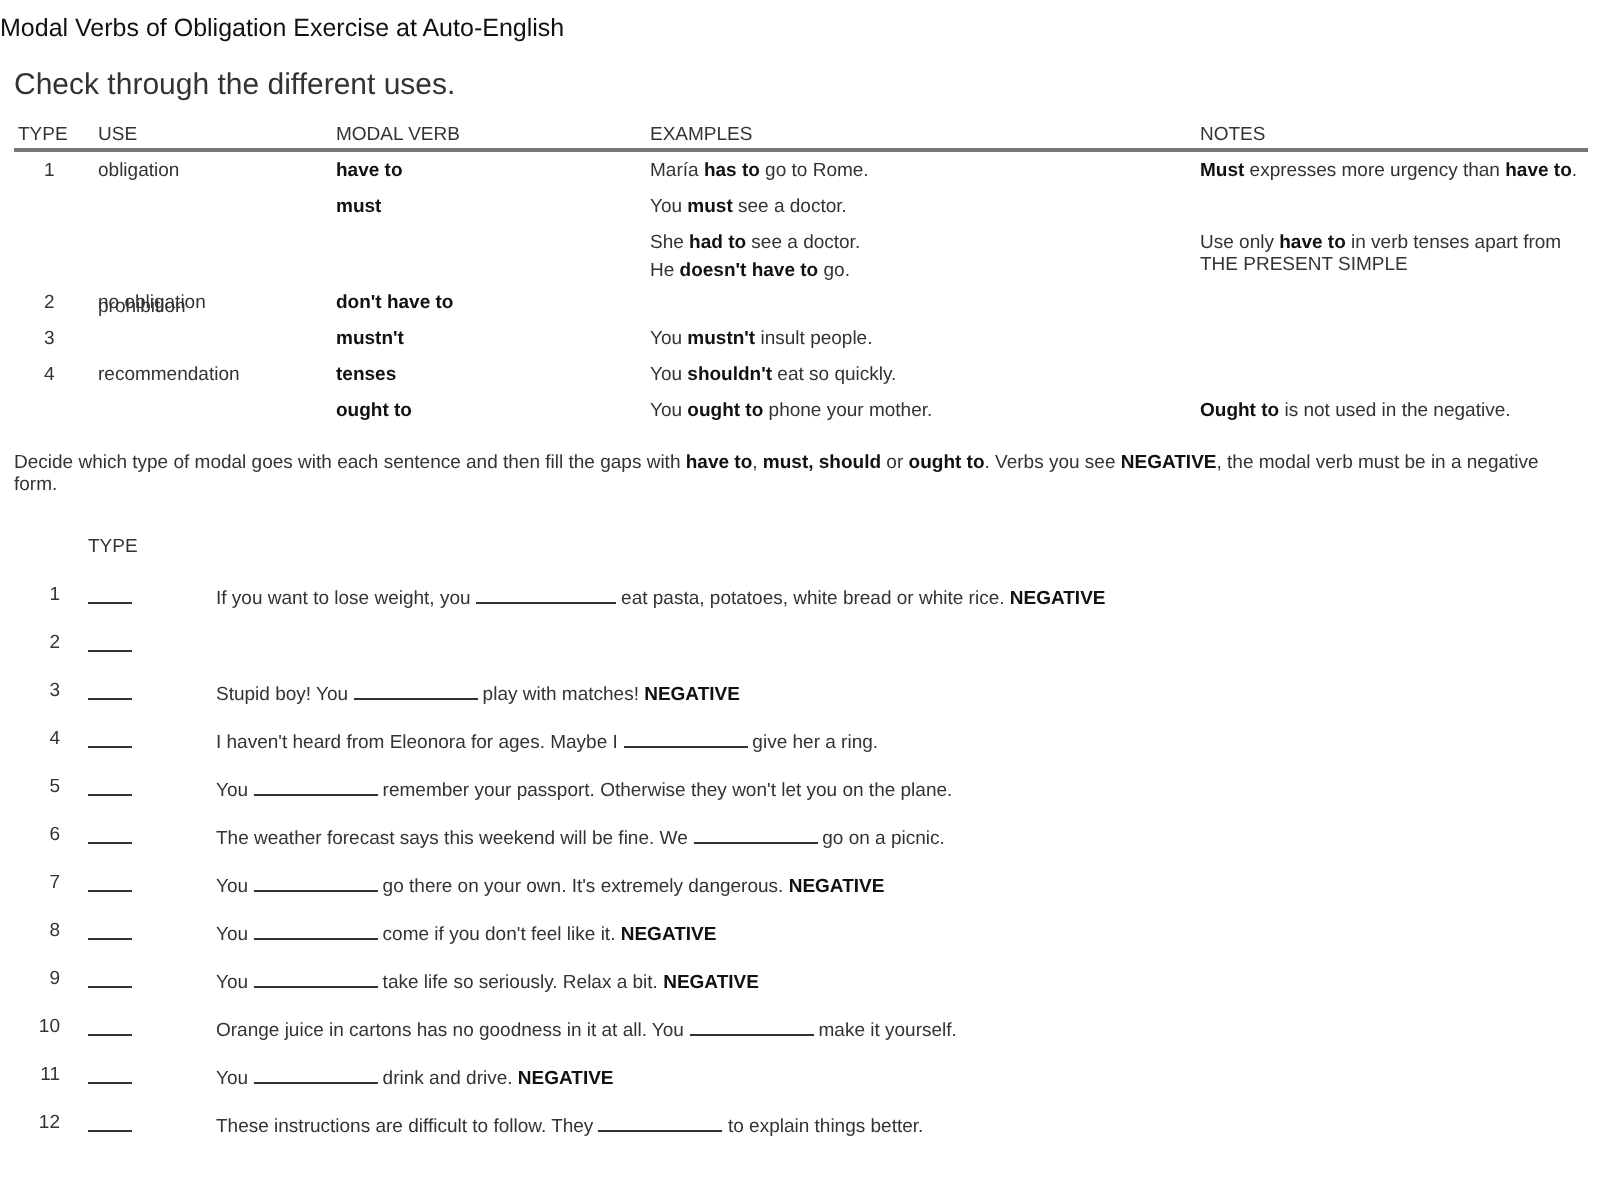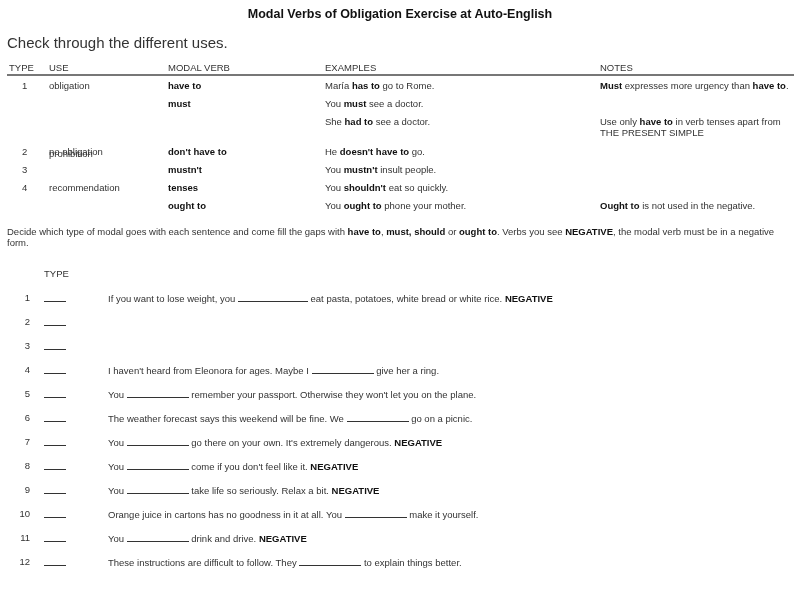--- a/index.html
+++ b/index.html
@@ -2,22 +2,22 @@
 <html><head>
   <meta charset="utf-8">
   <style>
     html, body { margin: 0; padding: 0; background: #ffffff; }
     body {
       width: 800px; height: 600px; overflow: hidden; position: relative;
       font-family: "Liberation Sans", sans-serif; color: #333333; font-size: 9.5px;
     }
     .abs { position: absolute; white-space: nowrap; }
     .title {
-      left: 0; width: 800px; top: 7px; text-align: center;
-      font-size: 12.5px; font-weight: bold; color: #111;
+      left: 0; width: 800px; top: 7px; text-align: left;
+      font-size: 12.5px; font-weight: normal; color: #111;
     }
     .intro { left: 7px; top: 34px; font-size: 15px; }
     .th { top: 62px; font-size: 9.5px; color: #333; }
     .hr { position: absolute; left: 7px; width: 787px; top: 74px; height: 2px; background: #777; }
     b { color: #111; font-weight: bold; }
     .cell { position: absolute; font-size: 9.5px; white-space: nowrap; }
     .note { white-space: normal; width: 200px; line-height: 11px; }
     .instr { left: 7px; top: 226px; width: 785px; white-space: normal; line-height: 11px; }
     .type-head { left: 44px; top: 268px; }
     .ex-num { position: absolute; width: 30px; text-align: right; left: 0; }
@@ -54,21 +54,21 @@
 
   <div>
     <span class="cell" style="left:325px; top:116px"><span>She </span><b>had to</b><span> see a doctor.</span></span>
     <span class="cell note" style="left:600px; top:116px"><span>Use only </span><b>have to</b><span> in verb tenses apart from THE PRESENT SIMPLE</span></span>
   </div>
 
   <div>
     <span class="cell" style="left:22px; top:146px">2</span>
     <span class="cell" style="left:49px; top:146px">no obligation</span>
     <b class="cell" style="left:168px; top:146px">don't have to</b>
-    <span class="cell" style="left:325px; top:146px"><span>He </span><b>doesn't have to</b><span> go.</span></span>
+    <span class="cell" style="left:325px; top:130px"><span>He </span><b>doesn't have to</b><span> go.</span></span>
   </div>
 
   <div>
     <span class="cell" style="left:22px; top:164px">3</span>
     <span class="cell" style="left:49px; top:148px">prohibition</span>
     <b class="cell" style="left:168px; top:164px">mustn't</b>
     <span class="cell" style="left:325px; top:164px"><span>You </span><b>mustn't</b><span> insult people.</span></span>
   </div>
 
   <div>
@@ -78,37 +78,38 @@
     <span class="cell" style="left:325px; top:182px"><span>You </span><b>shouldn't</b><span> eat so quickly.</span></span>
   </div>
 
   <div>
     <b class="cell" style="left:168px; top:200px">ought to</b>
     <span class="cell" style="left:325px; top:200px"><span>You </span><b>ought to</b><span> phone your mother.</span></span>
     <span class="cell" style="left:600px; top:200px"><b>Ought to</b><span> is not used in the negative.</span></span>
   </div>
 </div>
 
-<div class="abs instr"><span>Decide which type of modal goes with each sentence and come fill the gaps with </span><b>have to</b><span>, </span><b>must, should</b><span> or </span><b>ought to</b><span>. Verbs you see </span><b>NEGATIVE</b><span>,  the modal verb must be in a negative form.</span></div>
+<div class="abs instr"><span>Decide which type of modal goes with each sentence and then fill the gaps with </span><b>have to</b><span>, </span><b>must, should</b><span> or </span><b>ought to</b><span>. Verbs you see </span><b>NEGATIVE</b><span>,  the modal verb must be in a negative form.</span></div>
 
 <div class="abs type-head">TYPE</div>
 
 <div>
   <div class="abs" style="left:0; top:292px; width:800px; height:14px">
     <span class="ex-num">1</span>
     <span class="ex-blank"></span>
     <span class="ex-text"><span>If you want to lose weight, you </span><span class="gap" style="width:70px"></span><span> eat pasta, potatoes, white bread or white rice. </span><b>NEGATIVE</b></span>
   </div>
   <div class="abs" style="left:0; top:316px; width:800px; height:14px">
     <span class="ex-num">2</span>
     <span class="ex-blank"></span>
   </div>
   <div class="abs" style="left:0; top:340px; width:800px; height:14px">
     <span class="ex-num">3</span>
     <span class="ex-blank"></span>
+    <span class="ex-text"><span>Stupid boy! You </span><span class="gap" style="width:62px"></span><span> play with matches! </span><b>NEGATIVE</b></span>
   </div>
   <div class="abs" style="left:0; top:364px; width:800px; height:14px">
     <span class="ex-num">4</span>
     <span class="ex-blank"></span>
     <span class="ex-text"><span>I haven't heard from Eleonora for ages. Maybe I </span><span class="gap" style="width:62px"></span><span> give her a ring.</span><b></b></span>
   </div>
   <div class="abs" style="left:0; top:388px; width:800px; height:14px">
     <span class="ex-num">5</span>
     <span class="ex-blank"></span>
     <span class="ex-text"><span>You </span><span class="gap" style="width:62px"></span><span> remember your passport. Otherwise they won't let you on the plane.</span><b></b></span>

